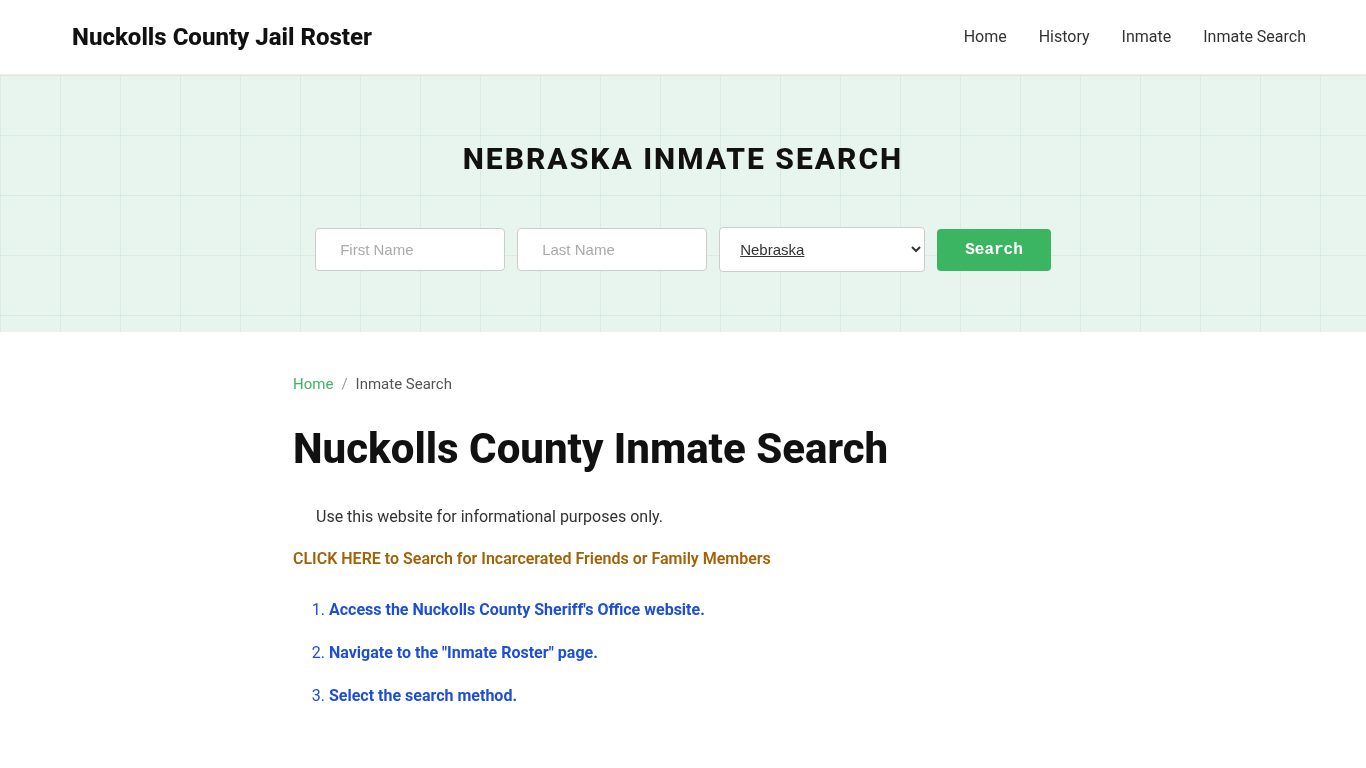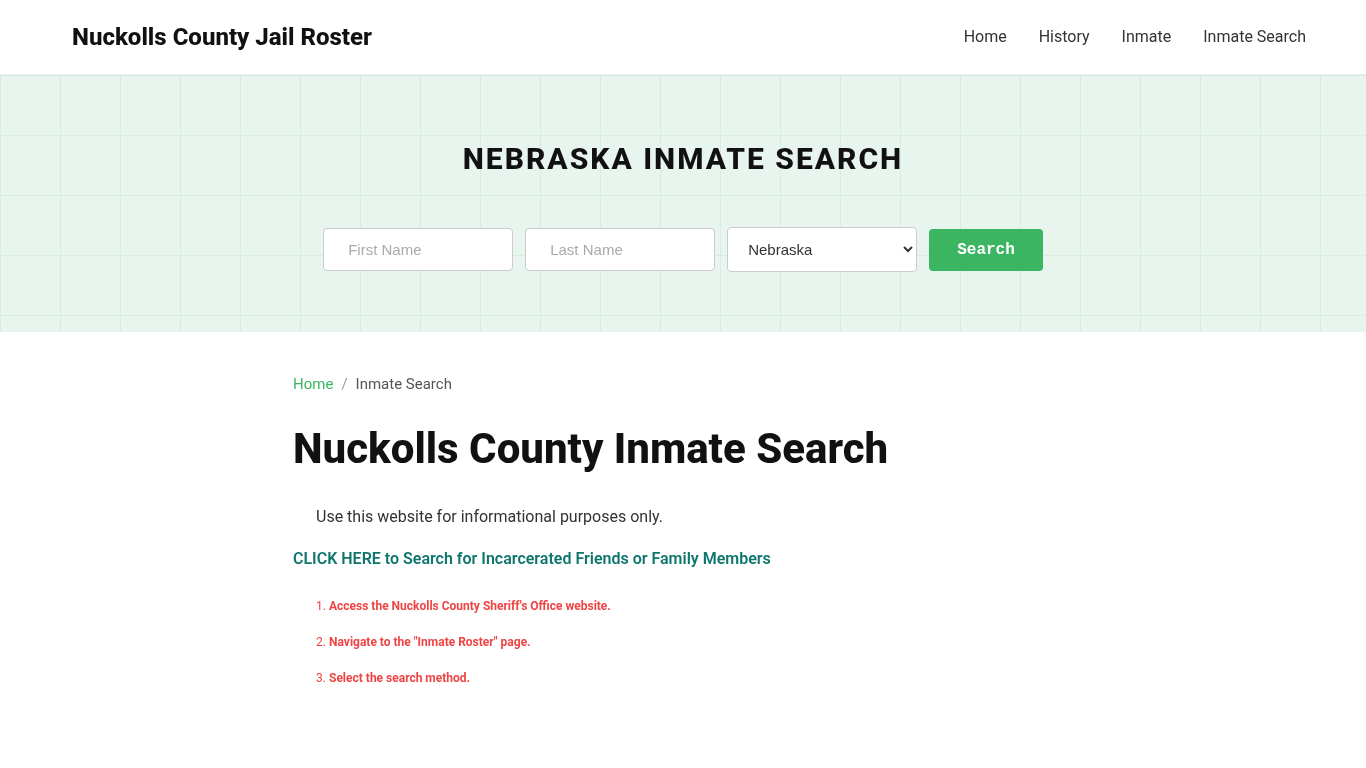--- a/index.html
+++ b/index.html
@@ -88,25 +88,26 @@
 
     .search-form input::placeholder {
       color: #aaa;
     }
 
     .search-form select {
       padding: 12px 16px;
       font-size: 15px;
       border: 1px solid #ccc;
       border-radius: 4px;
-      width: 190px;
+      width: 206px;
       background: #fff;
       color: #333;
       outline: none;
       appearance: auto;
+      text-decoration: underline;
     }
 
     .search-btn {
       padding: 12px 28px;
       font-size: 16px;
       font-weight: 600;
       background-color: #3cb563;
       color: #fff;
       border: none;
       border-radius: 4px;
@@ -162,37 +163,37 @@
       margin-left: 23px;
     }
 
     .body-text a {
       color: #3cb563;
       text-decoration: none;
     }
 
     .click-link {
       display: inline-block;
-      color: #0f766e;
+      color: #a16207;
       font-weight: 600;
       text-decoration: none;
       font-size: 16px;
       margin-bottom: 24px;
     }
 
     
     .steps-list {
       list-style: decimal;
       padding-left: 36px;
       margin-bottom: 16px;
     }
 
     .steps-list li {
-      font-size: 12px;
-      color: #ef4444;
+      font-size: 16px;
+      color: #1d4ed8;
       margin-bottom: 16px;
       line-height: 1.7;
     }
 
     .steps-list li strong {
       font-weight: 700;
     }
   </style>
 </head>
 <body>

